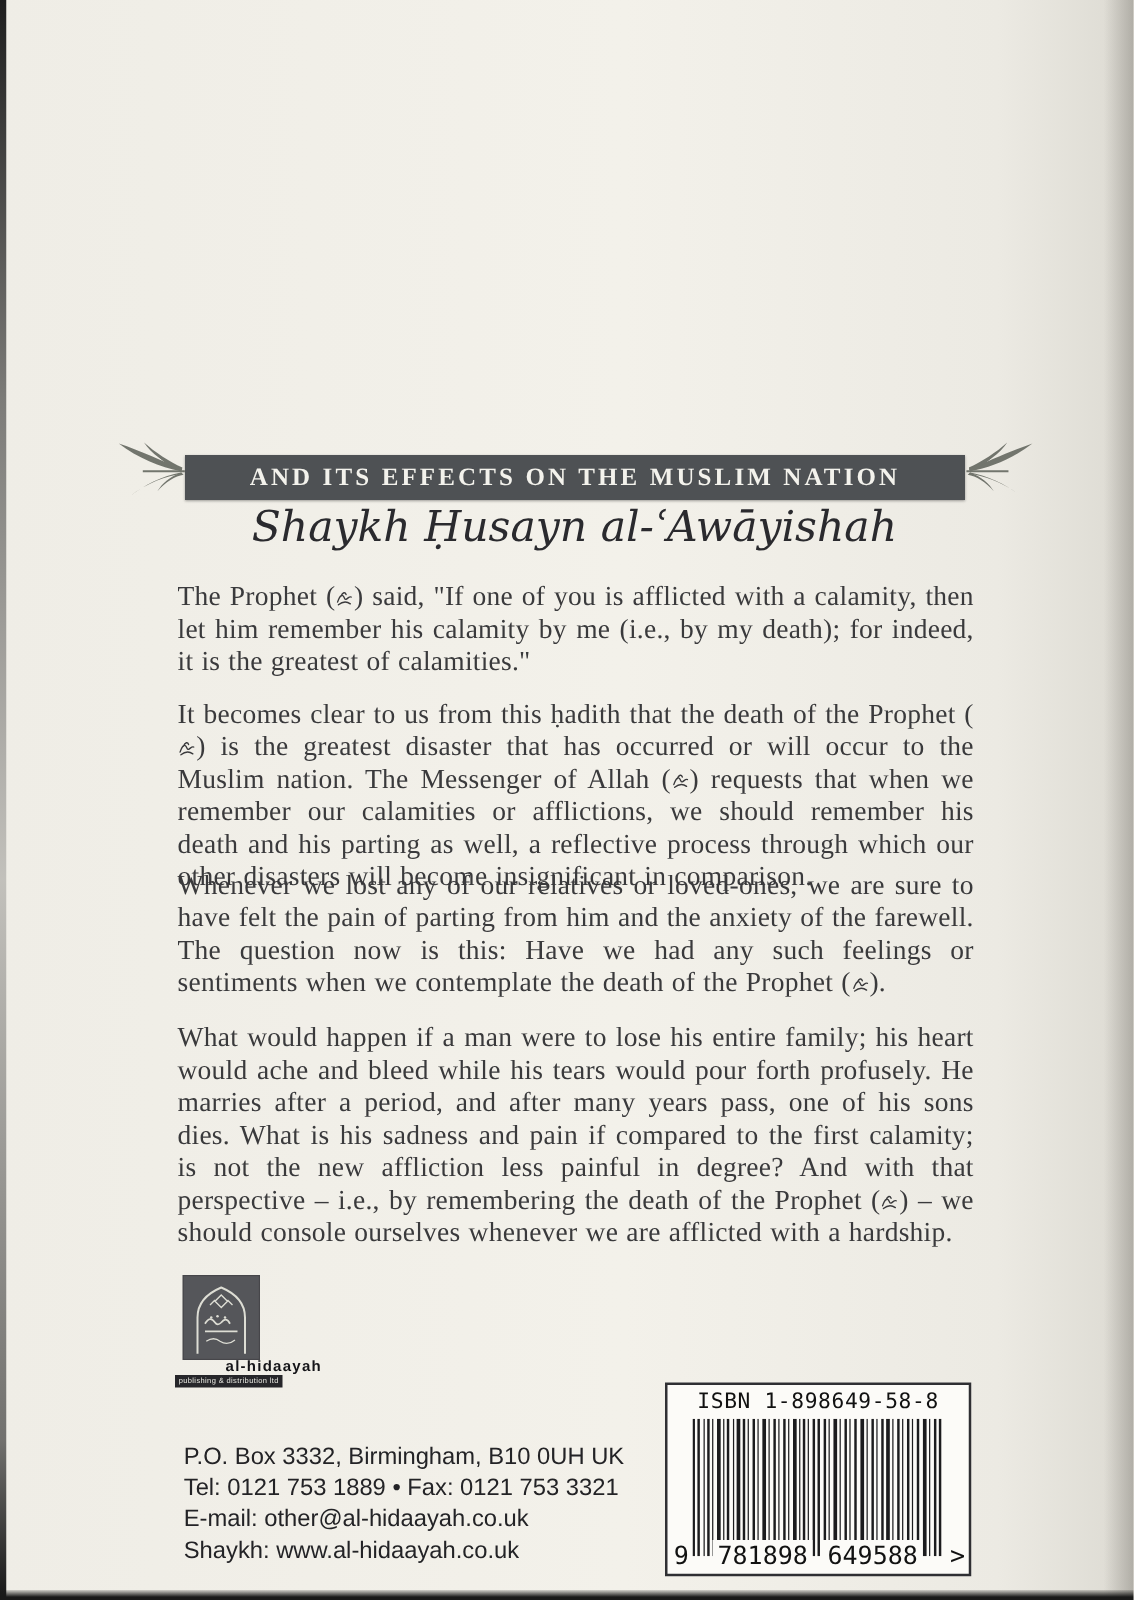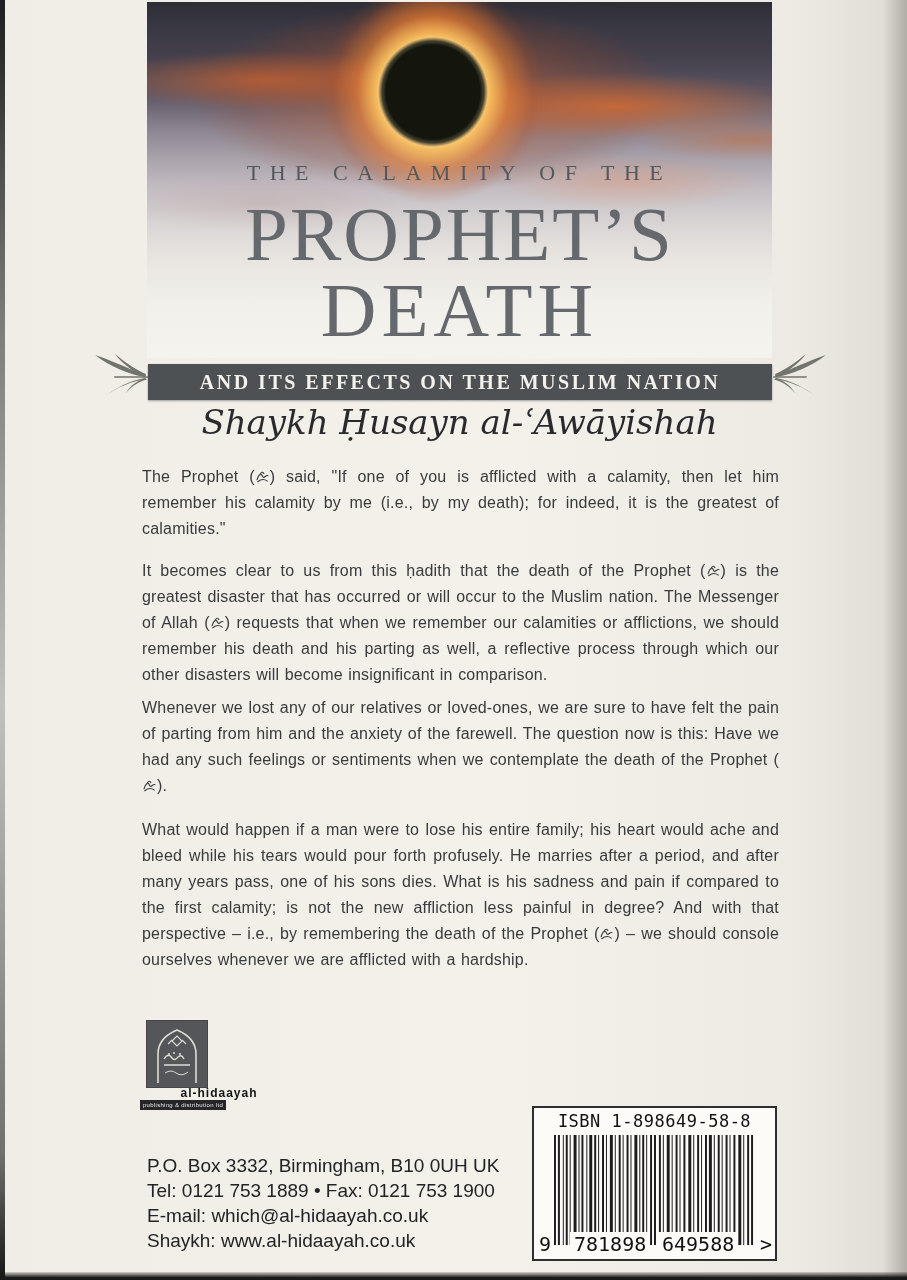--- a/index.html
+++ b/index.html
@@ -38,21 +38,21 @@
       font-family:"Liberation Serif","DejaVu Serif",serif;font-weight:bold;
       font-size:20px;letter-spacing:2.5px;color:#f3f2ec;}
   .ornament{position:absolute;top:352px;width:58px;height:48px;}
   .orn-left{left:91px;}
   .orn-right{left:772px;transform:scaleX(-1);}
 
   .author{position:absolute;left:147px;top:402px;width:625px;text-align:center;
       font-family:"DejaVu Serif",serif;font-style:italic;font-size:34px;color:#2a2a2e;}
 
   .para{position:absolute;left:142px;width:637px;text-align:justify;
-      font-size:16px;line-height:26px;color:#3a3a3c;letter-spacing:.2px;word-spacing:.8px;}
+      font-size:22px;line-height:26px;color:#3a3a3c;letter-spacing:.2px;word-spacing:.8px;font-family:Liberation Serif, serif;}
   .p1{top:464px;} .p2{top:558px;} .p3{top:695px;} .p4{top:817px;}
   .saw{display:inline-block;width:15px;height:14px;vertical-align:-2px;}
   .saw svg{width:100%;height:100%;}
 
   .logo-box{position:absolute;left:147px;top:1021px;width:60px;height:66px;background:#55565a;
       box-shadow:0 0 0 1px #46464a;}
   .logo-name{position:absolute;left:140px;top:1086px;width:86px;text-align:center;
       font-weight:bold;font-size:12px;letter-spacing:1px;color:#141418;margin-left:36px;}
   .logo-tagline{position:absolute;left:140px;top:1100px;width:86px;height:10px;background:#26262a;}
   .logo-tagline span{display:block;text-align:center;font-size:6px;line-height:10px;
@@ -69,25 +69,20 @@
   .bc-bars{position:absolute;left:20px;top:27px;width:201px;height:110px;}
   .bc-digit{position:absolute;bottom:3px;font-family:"DejaVu Sans Mono",monospace;
       font-size:20px;color:#111;}
   .bc-9{left:5px;} .bc-g1{left:36px;background:#fcfbf8;padding:0 4px;}
   .bc-g2{left:124px;background:#fcfbf8;padding:0 4px;} .bc-end{right:3px;}
 </style>
 </head>
 <body>
 
 <div id="page">
-  <div class="photo">
-    <div class="t1">THE CALAMITY OF THE</div>
-    <div class="t2">PROPHET’S</div>
-    <div class="t3">DEATH</div>
-  </div>
 
   <svg class="ornament orn-left" viewBox="0 0 60 50">
     <g fill="#72756d" stroke="none">
       <path d="M56 26 C38 23 20 15 4 3 C22 9 41 18 56 24 Z"></path>
       <path d="M56 26 C42 19 31 11 25 2 C34 10 46 18 57 23 Z"></path>
       <path d="M56 26 C46 22 39 17 35 11 C42 16 50 21 57 24 Z"></path>
       <path d="M56 27 C40 30 26 37 13 47 C27 36 44 30 57 28 Z"></path>
       <path d="M56 27 C46 31 40 36 36 43 C43 35 51 30 58 29 Z"></path>
     </g>
     <path d="M59 26 L24 26" stroke="#72756d" stroke-width="1.6" fill="none"></path>
@@ -135,22 +130,22 @@
         <circle cx="33" cy="33" r="1" fill="#ddddd4"></circle>
       <path d="M18 52 q6-4 11 0 q6 4 12-1" fill="none" stroke="#ddddd4" stroke-width="1"></path>
     </svg>
   </div>
   <div class="logo-name">al-hidaayah</div>
   <div class="logo-tagline">
     <span>publishing &amp; distribution ltd</span>
   </div>
 
   <div class="pub pub-address">P.O. Box 3332, Birmingham, B10 0UH UK</div>
-  <div class="pub pub-tel">Tel: 0121 753 1889  •  Fax: 0121 753 1900</div>
-  <div class="pub pub-email">E-mail: which@al-hidaayah.co.uk</div>
+  <div class="pub pub-tel">Tel: 0121 753 1889  •  Fax: 0121 753 3321</div>
+  <div class="pub pub-email">E-mail: other@al-hidaayah.co.uk</div>
   <div class="pub pub-web">Shaykh: www.al-hidaayah.co.uk</div>
 
   <div class="barcode">
     <div class="bc-label">ISBN 1-898649-58-8</div>
     <svg class="bc-bars" viewBox="0 0 205 100" preserveAspectRatio="none">
       <g fill="#1c1c1e">
         <rect x="0" width="2" height="100"></rect>
           <rect x="4" width="2" height="100"></rect>
         <rect x="9" width="1" height="100"></rect>
           <rect x="12" width="2" height="100"></rect>

